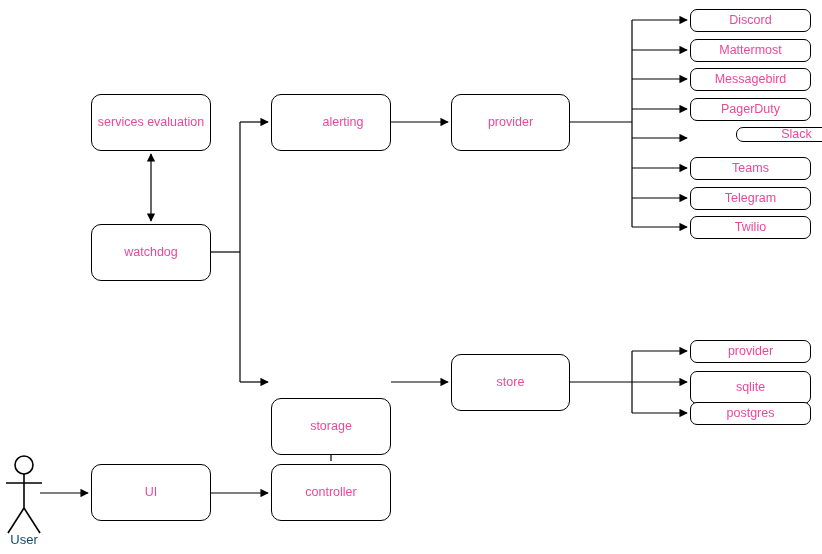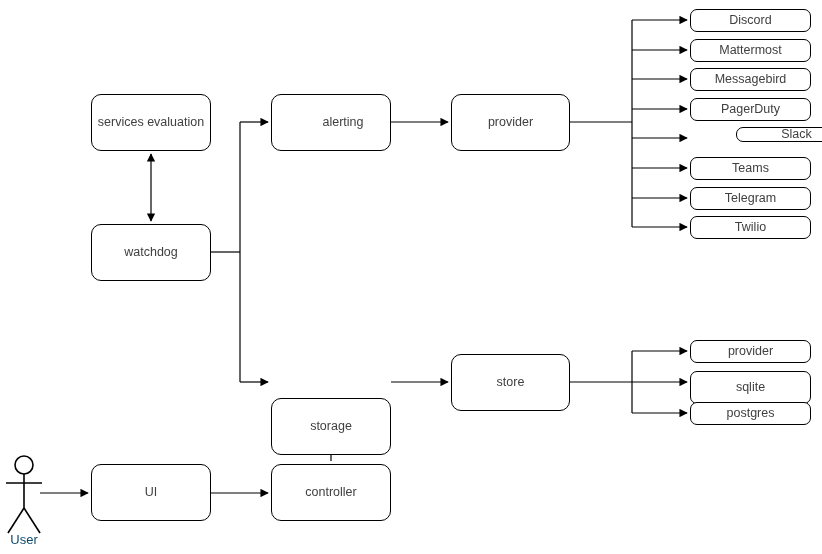--- a/index.html
+++ b/index.html
@@ -28,21 +28,21 @@
   }
   .node {
     position: absolute;
     box-sizing: border-box;
     background: #ffffff;
     border: 1.2px solid #000000;
     border-radius: 10px;
     display: flex;
     align-items: center;
     justify-content: center;
-    color: #404040;
+    color: #ec4899;
     font-size: 12.5px;
     line-height: 1.1;
     text-align: center;
     white-space: nowrap;
   }
   .node.leaf {
     border-radius: 7px;
     font-size: 12.5px;
   }
   .actor-label {

